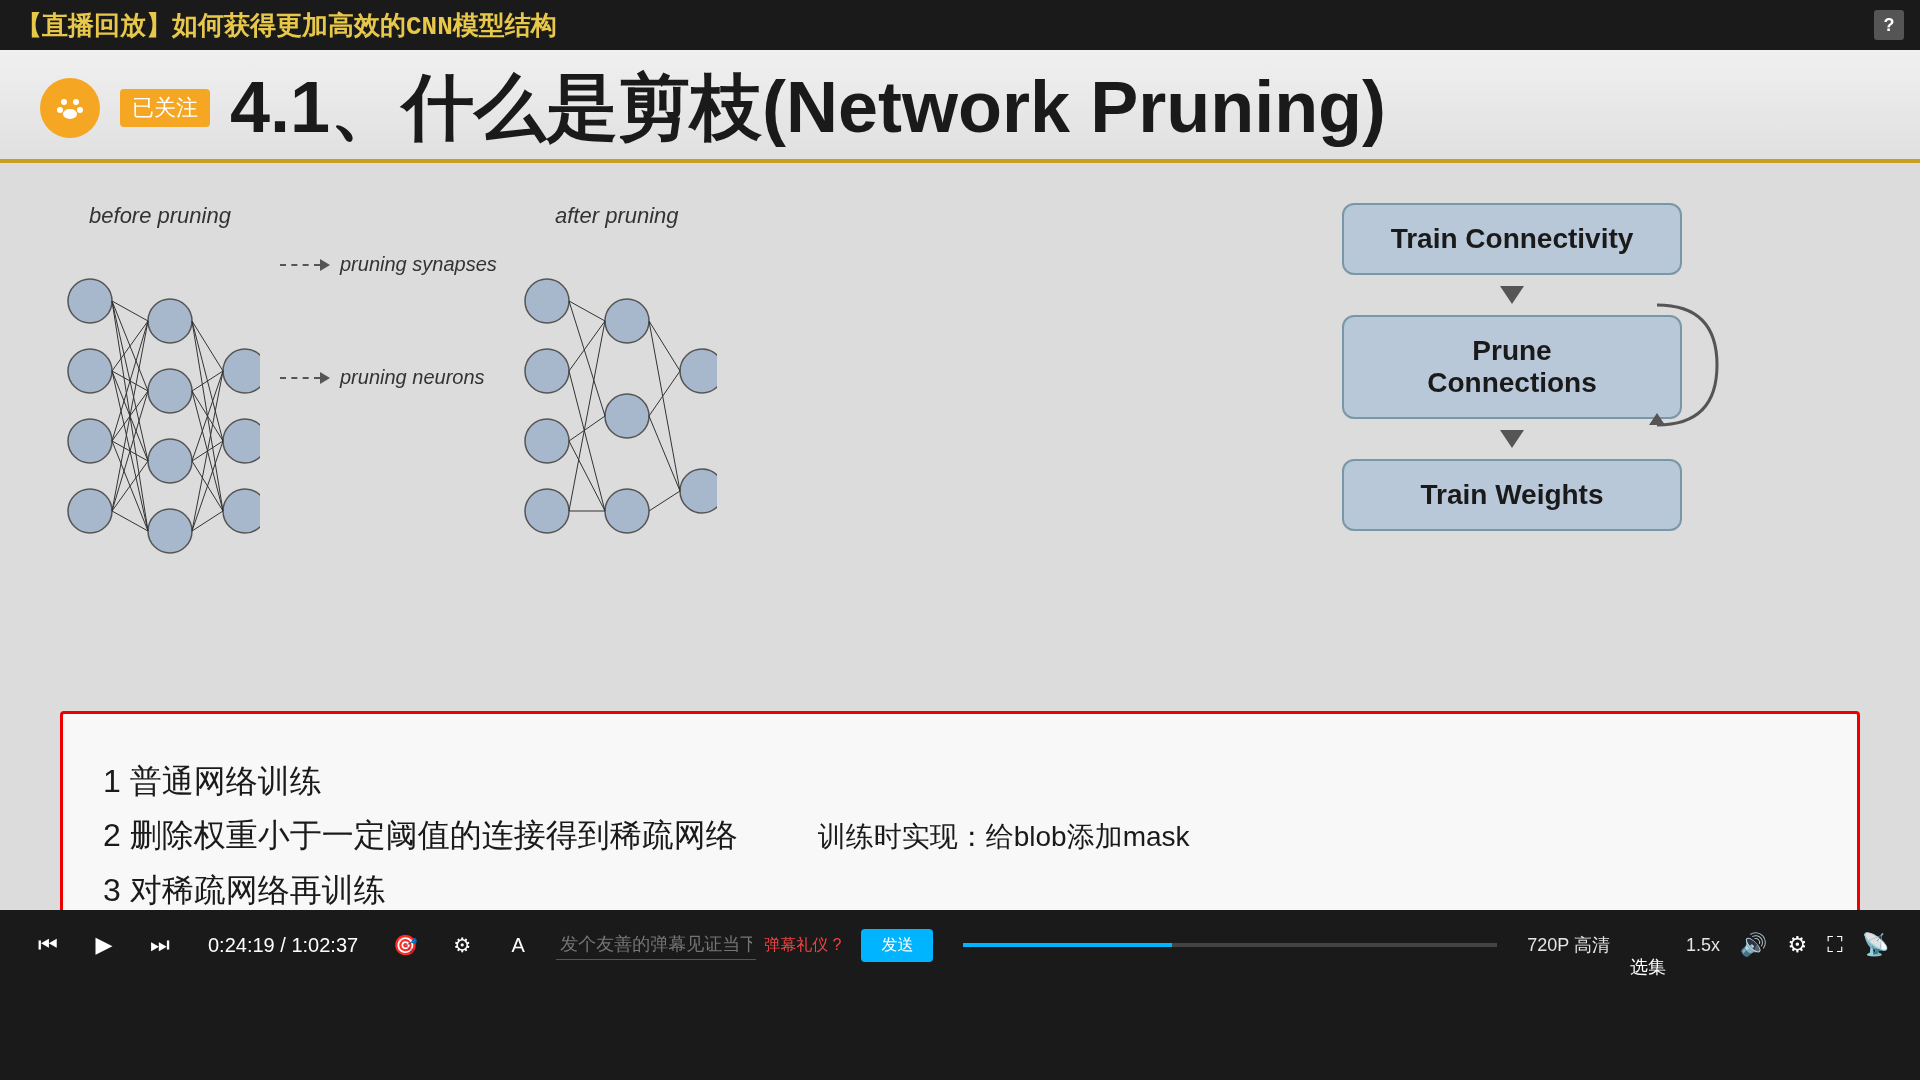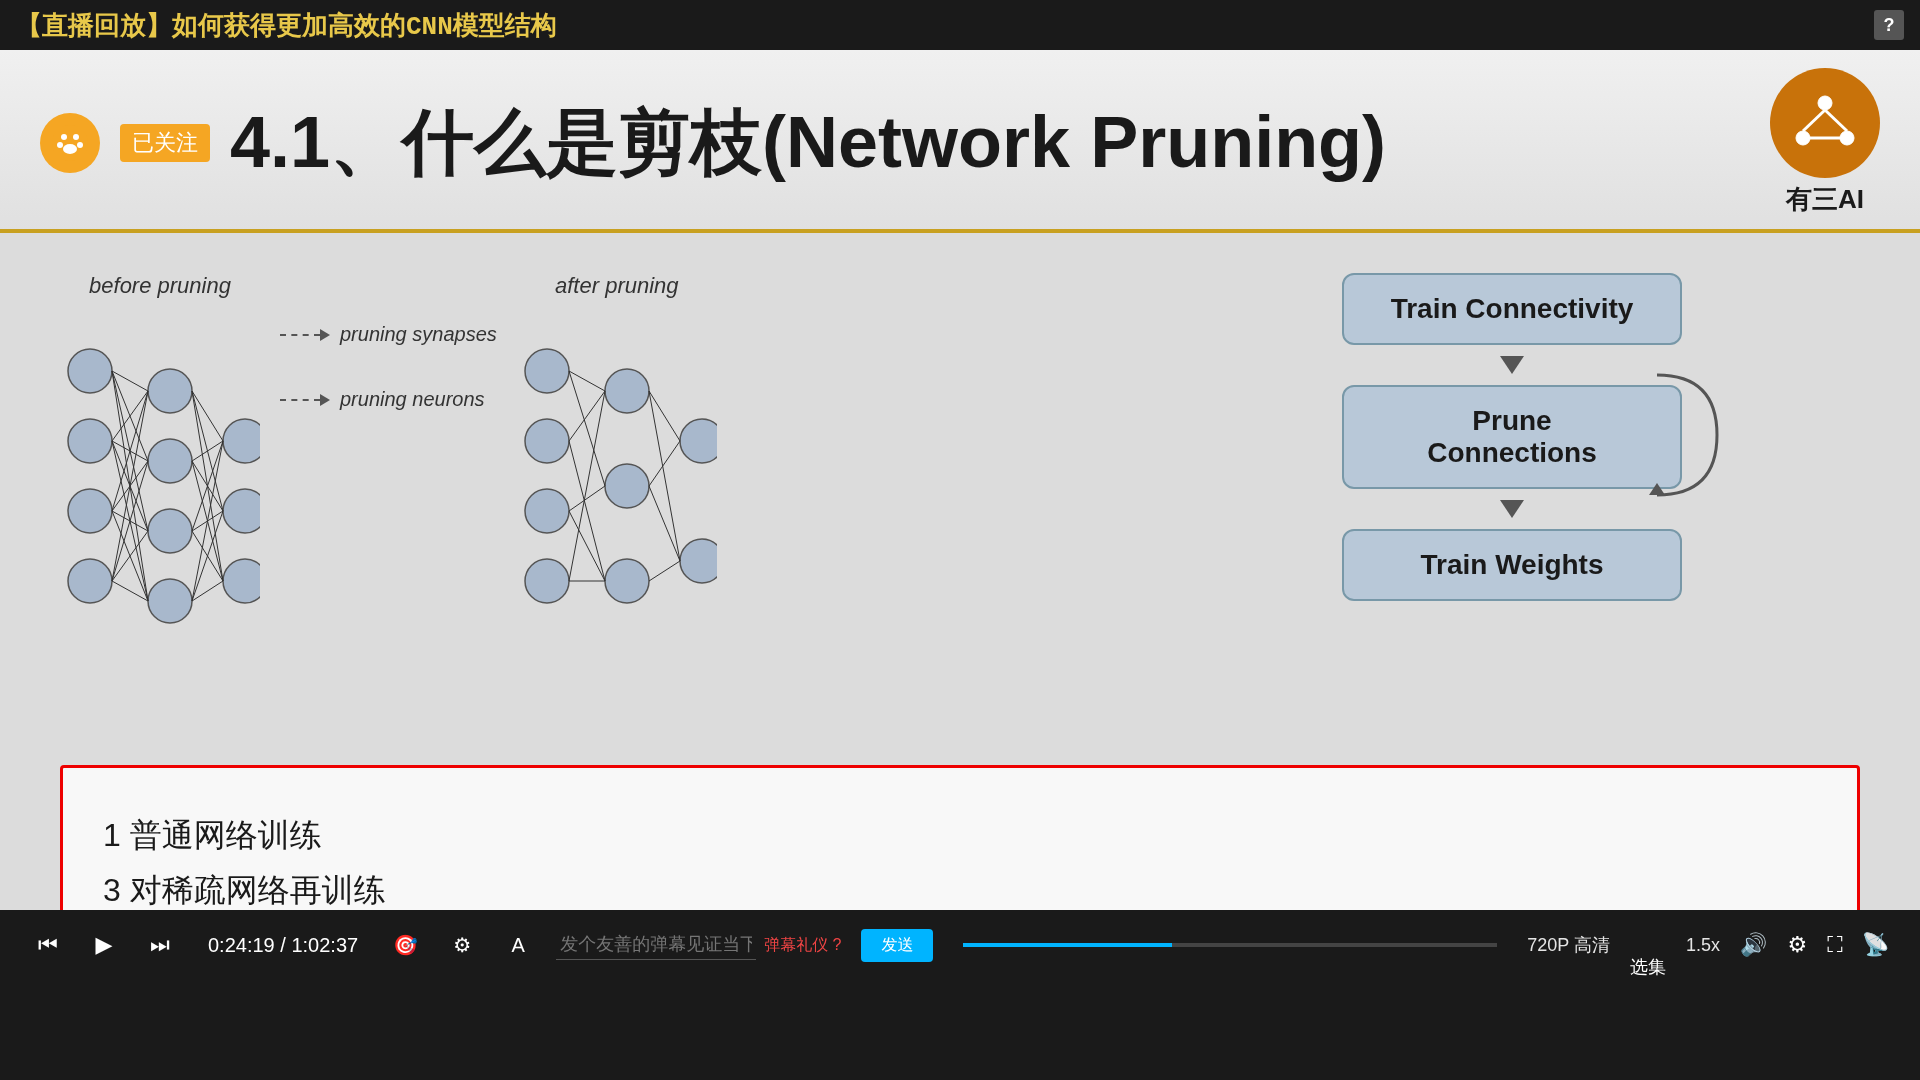--- a/index.html
+++ b/index.html
@@ -150,21 +150,21 @@
       color: #333;
       margin-bottom: 12px;
       font-style: italic;
     }
 
     
     #pruning-labels {
       display: flex;
       flex-direction: column;
       justify-content: space-between;
-      gap: 42px;
+      gap: 90px;
       padding-top: 50px;
     }
 
     .pruning-label {
       display: flex;
       align-items: center;
       gap: 10px;
       font-size: 20px;
       color: #333;
       font-style: italic;
@@ -380,33 +380,20 @@
           <circle cx="14" cy="14" r="3" fill="#fff"></circle>
           <circle cx="26" cy="14" r="3" fill="#fff"></circle>
           <circle cx="10" cy="22" r="3" fill="#fff"></circle>
           <circle cx="30" cy="22" r="3" fill="#fff"></circle>
           <ellipse cx="20" cy="26" rx="7" ry="5" fill="#fff"></ellipse>
         </svg>
       </div>
       <div id="follow-label">已关注</div>
     </div>
     <div id="slide-title">4.1、什么是剪枝(Network Pruning)</div>
-    <div id="logo-area">
-      <div id="logo-circle">
-        <svg viewBox="0 0 80 80" width="80" height="80">
-          <circle cx="40" cy="20" r="7" fill="#fff" stroke="#fff" stroke-width="1"></circle>
-          <circle cx="18" cy="55" r="7" fill="#fff" stroke="#fff" stroke-width="1"></circle>
-          <circle cx="62" cy="55" r="7" fill="#fff" stroke="#fff" stroke-width="1"></circle>
-          <line x1="40" y1="27" x2="18" y2="48" stroke="#fff" stroke-width="3"></line>
-          <line x1="40" y1="27" x2="62" y2="48" stroke="#fff" stroke-width="3"></line>
-          <line x1="18" y1="55" x2="62" y2="55" stroke="#fff" stroke-width="3"></line>
-        </svg>
-      </div>
-      <div id="logo-text">有三AI</div>
-    </div>
   </div>
 
   <div id="slide-body">
     <div id="main-content">
 
       <div id="nn-diagram">
 
         <div class="nn-section">
           <div class="nn-label">before pruning</div>
           <svg width="200" height="380">
@@ -523,20 +510,24 @@
           <svg id="loop-arrow-svg" width="80" height="140" viewBox="0 0 80 140">
             <path d="M 10 10 Q 70 10 70 70 Q 70 130 10 130" fill="none" stroke="#555" stroke-width="3"></path>
             <polygon points="10,118 2,130 18,130" fill="#555"></polygon>
           </svg>
         </div>
       </div>
     </div>
 
     <div id="bottom-text-box">
       <p>1 普通网络训练</p>
+      <div id="bottom-text-row">
+        <p>2 删除权重小于一定阈值的连接得到稀疏网络</p>
+        <span id="implementation-note">训练时实现：给blob添加mask</span>
+      </div>
       <p>3 对稀疏网络再训练</p>
     </div>
   </div>
 
   <div id="controls-bar">
 
     <div class="ctrl-btn">⏮</div>
 
     <div class="ctrl-btn">▶</div>
 

